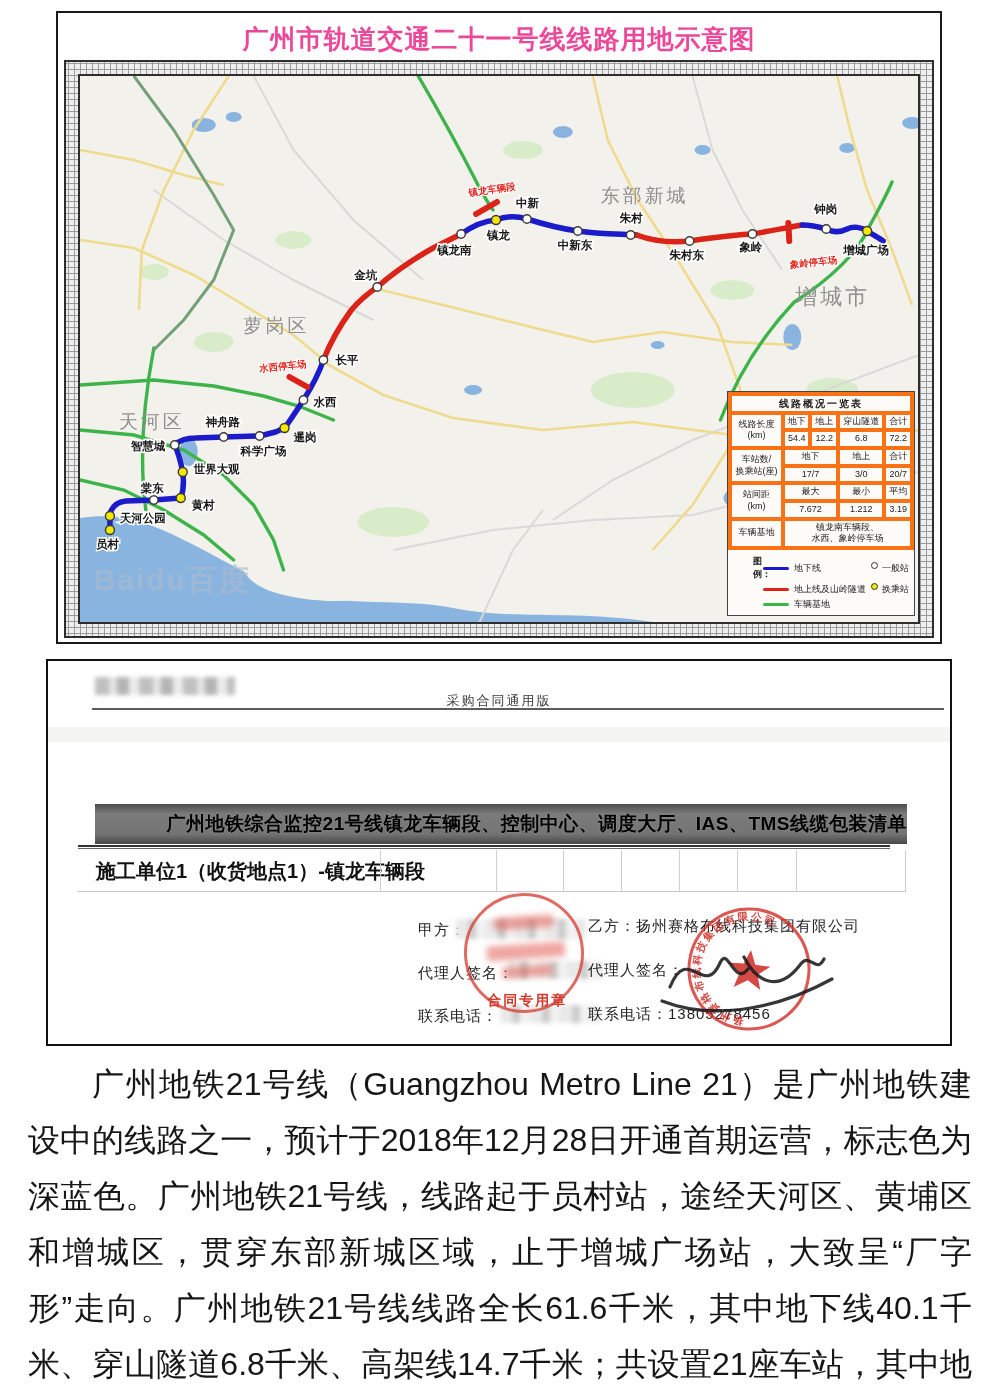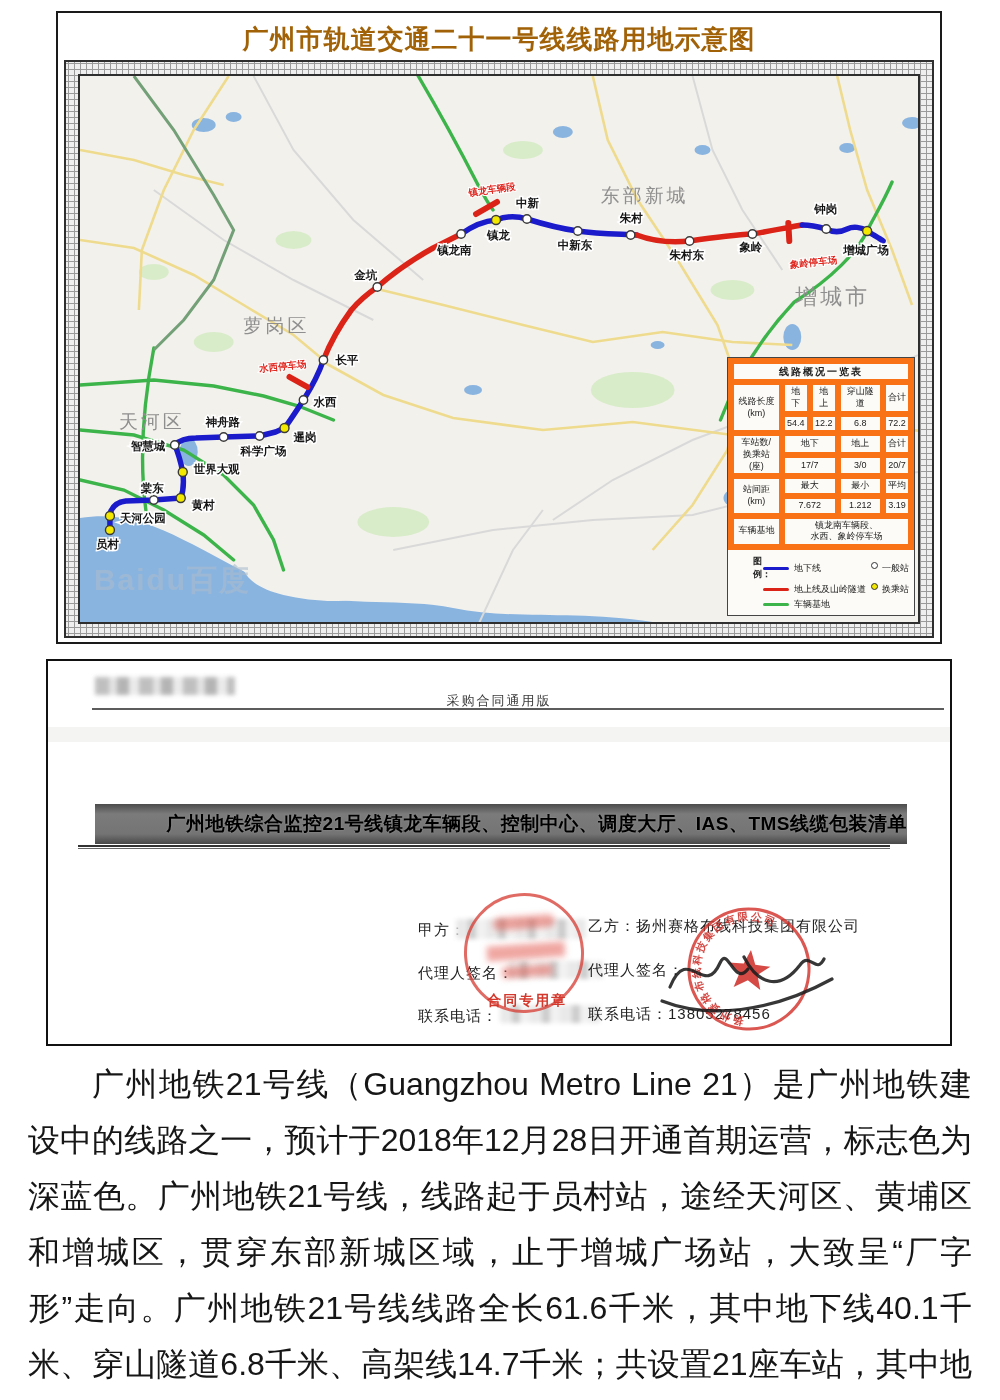--- a/index.html
+++ b/index.html
@@ -3,21 +3,21 @@
 <meta charset="utf-8">
 <style>
   * { margin:0; padding:0; box-sizing:border-box; }
   html,body { width:1000px; height:1400px; background:#ffffff; overflow:hidden;
               font-family:"Liberation Sans","DejaVu Sans",sans-serif; }
 
   
   .map-block { position:absolute; left:56px; top:11px; width:886px; height:633px;
                border:2px solid #1a1a1a; background:#fff; }
   .map-title { margin-top:9px; text-align:center; font-size:26px; font-weight:bold;
-               color:#a16207; letter-spacing:1px; }
+               color:#ec4899; letter-spacing:1px; }
   .map-frame { position:absolute; left:6px; top:47px; width:870px; height:578px;
                border:2px solid #2e2e2e; padding:12px;
                background-color:#efefef;
                background-image:
                  repeating-linear-gradient(0deg, transparent 0 2px, #9a9a9a 2px 3px, transparent 3px 6px),
                  repeating-linear-gradient(90deg, transparent 0 2px, #9a9a9a 2px 3px, transparent 3px 6px); }
   .map-canvas { width:100%; height:100%; border:2px solid #2e2e2e; background:#f3f1ec;
                 position:relative; overflow:hidden; }
   .map-canvas svg { position:absolute; inset:0; width:100%; height:100%; }
 
@@ -25,21 +25,21 @@
                    stroke:#ffffff; stroke-width:3px; paint-order:stroke; }
   .district-label { font-size:19px; fill:#8f8f8f; letter-spacing:3px; }
   .depot-label { font-size:9.5px; font-weight:bold; fill:#e02820;
                  stroke:#ffffff; stroke-width:2px; paint-order:stroke; }
   .watermark { font-size:30px; font-weight:bold; fill:#a9bccd; opacity:.6; letter-spacing:2px; }
 
   
   .info-panel { position:absolute; right:3px; bottom:6px; width:188px;
                 background:#fcfbf7; border:1px solid #444; color:#222; }
   .info-panel table { width:100%; border-collapse:collapse; font-size:9px; text-align:center; }
-  .info-panel td { border:6px solid #f97316; padding:1px 2px; white-space:pre-line; line-height:1.3; }
+  .info-panel td { border:4px solid #f97316; padding:1px 2px; white-space:pre-line; line-height:1.3; }
   .info-panel .t-title { font-weight:bold; font-size:10px; letter-spacing:2px; }
   .legend { padding:3px 5px 4px; font-size:9px; }
   .legend-row { display:flex; align-items:center; margin-top:2px; }
   .lg-cap { width:30px; font-weight:bold;padding-left:20px; }
   .swatch { display:inline-block; width:26px; height:3px; border-radius:2px; margin-right:5px; }
   .lg-label { flex:0 0 auto; }
   .lg-right { margin-left:auto; display:flex; align-items:flex-start; }
   .st-dot { display:inline-block; width:7px; height:7px; border-radius:50%;
             border:1.5px solid #333; margin-right:4px; background:#fff; }
   .st-dot.transfer { background:#f2e800; }
@@ -317,20 +317,30 @@
 
 <div class="doc-block">
   <div class="doc-logo"></div>
   <div class="doc-version">采购合同通用版</div>
   <div class="doc-rule"></div>
   <div class="doc-band"></div>
   <div class="doc-banner">
     <span>广州地铁综合监控21号线镇龙车辆段、控制中心、调度大厅、IAS、TMS线缆包装清单</span>
   </div>
   <div class="doc-dblline"></div>
+  <div class="unit-row">
+    <div class="label">施工单位1（收货地点1）-镇龙车辆段</div>
+    <div class="cell-div" style="left:302px"></div>
+    <div class="cell-div" style="left:418px"></div>
+    <div class="cell-div" style="left:485px"></div>
+    <div class="cell-div" style="left:543px"></div>
+    <div class="cell-div" style="left:601px"></div>
+    <div class="cell-div" style="left:659px"></div>
+    <div class="cell-div" style="left:718px"></div>
+  </div>
 
   <div class="sig" style="left:370px; top:260px">甲方：</div>
   <div class="masked" style="left:408px; top:258px; width:130px; height:20px"></div>
   <div class="sig" style="left:370px; top:303px">代理人签名：</div>
   <div class="masked" style="left:460px; top:300px; width:95px; height:18px"></div>
   <div class="sig" style="left:370px; top:346px">联系电话：</div>
   <div class="masked" style="left:452px; top:344px; width:100px; height:18px"></div>
 
   <div class="seal-a">
     <div class="blurline" style="left:28px; top:20px; width:62px; height:13px; border-radius:8px"></div>

